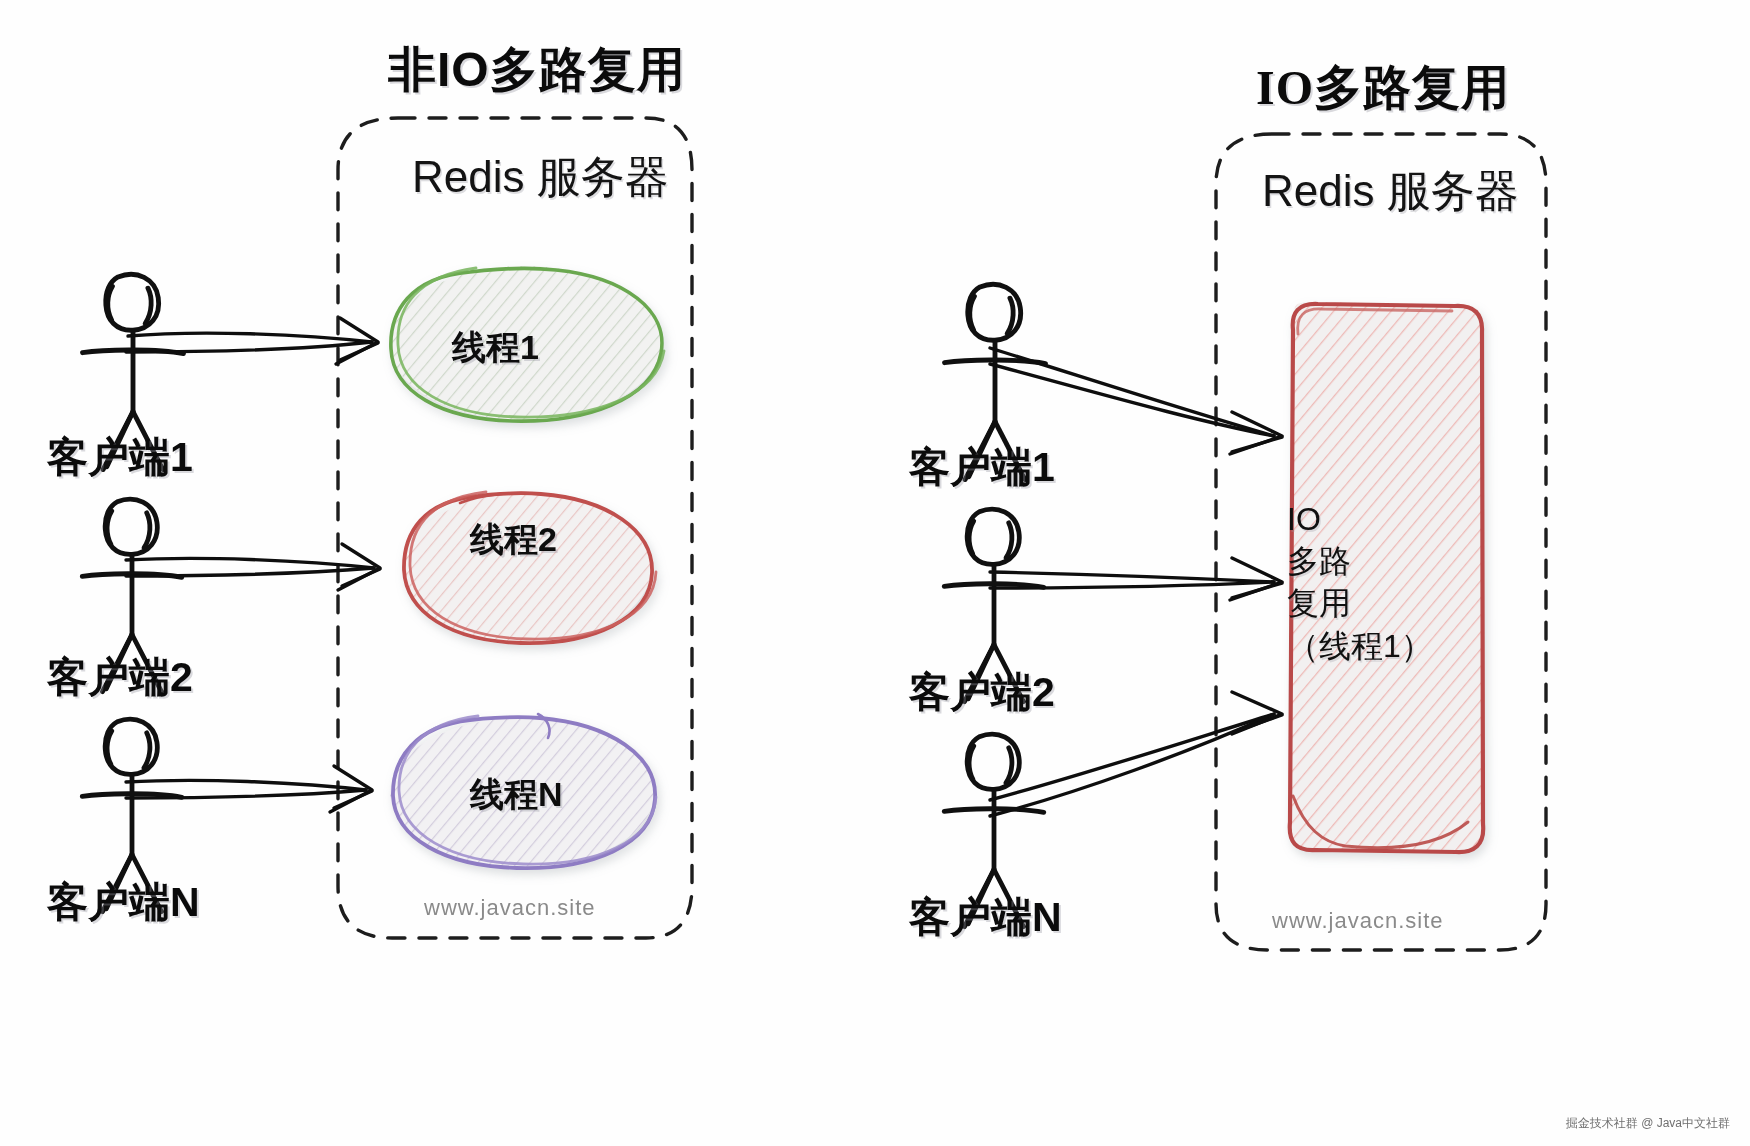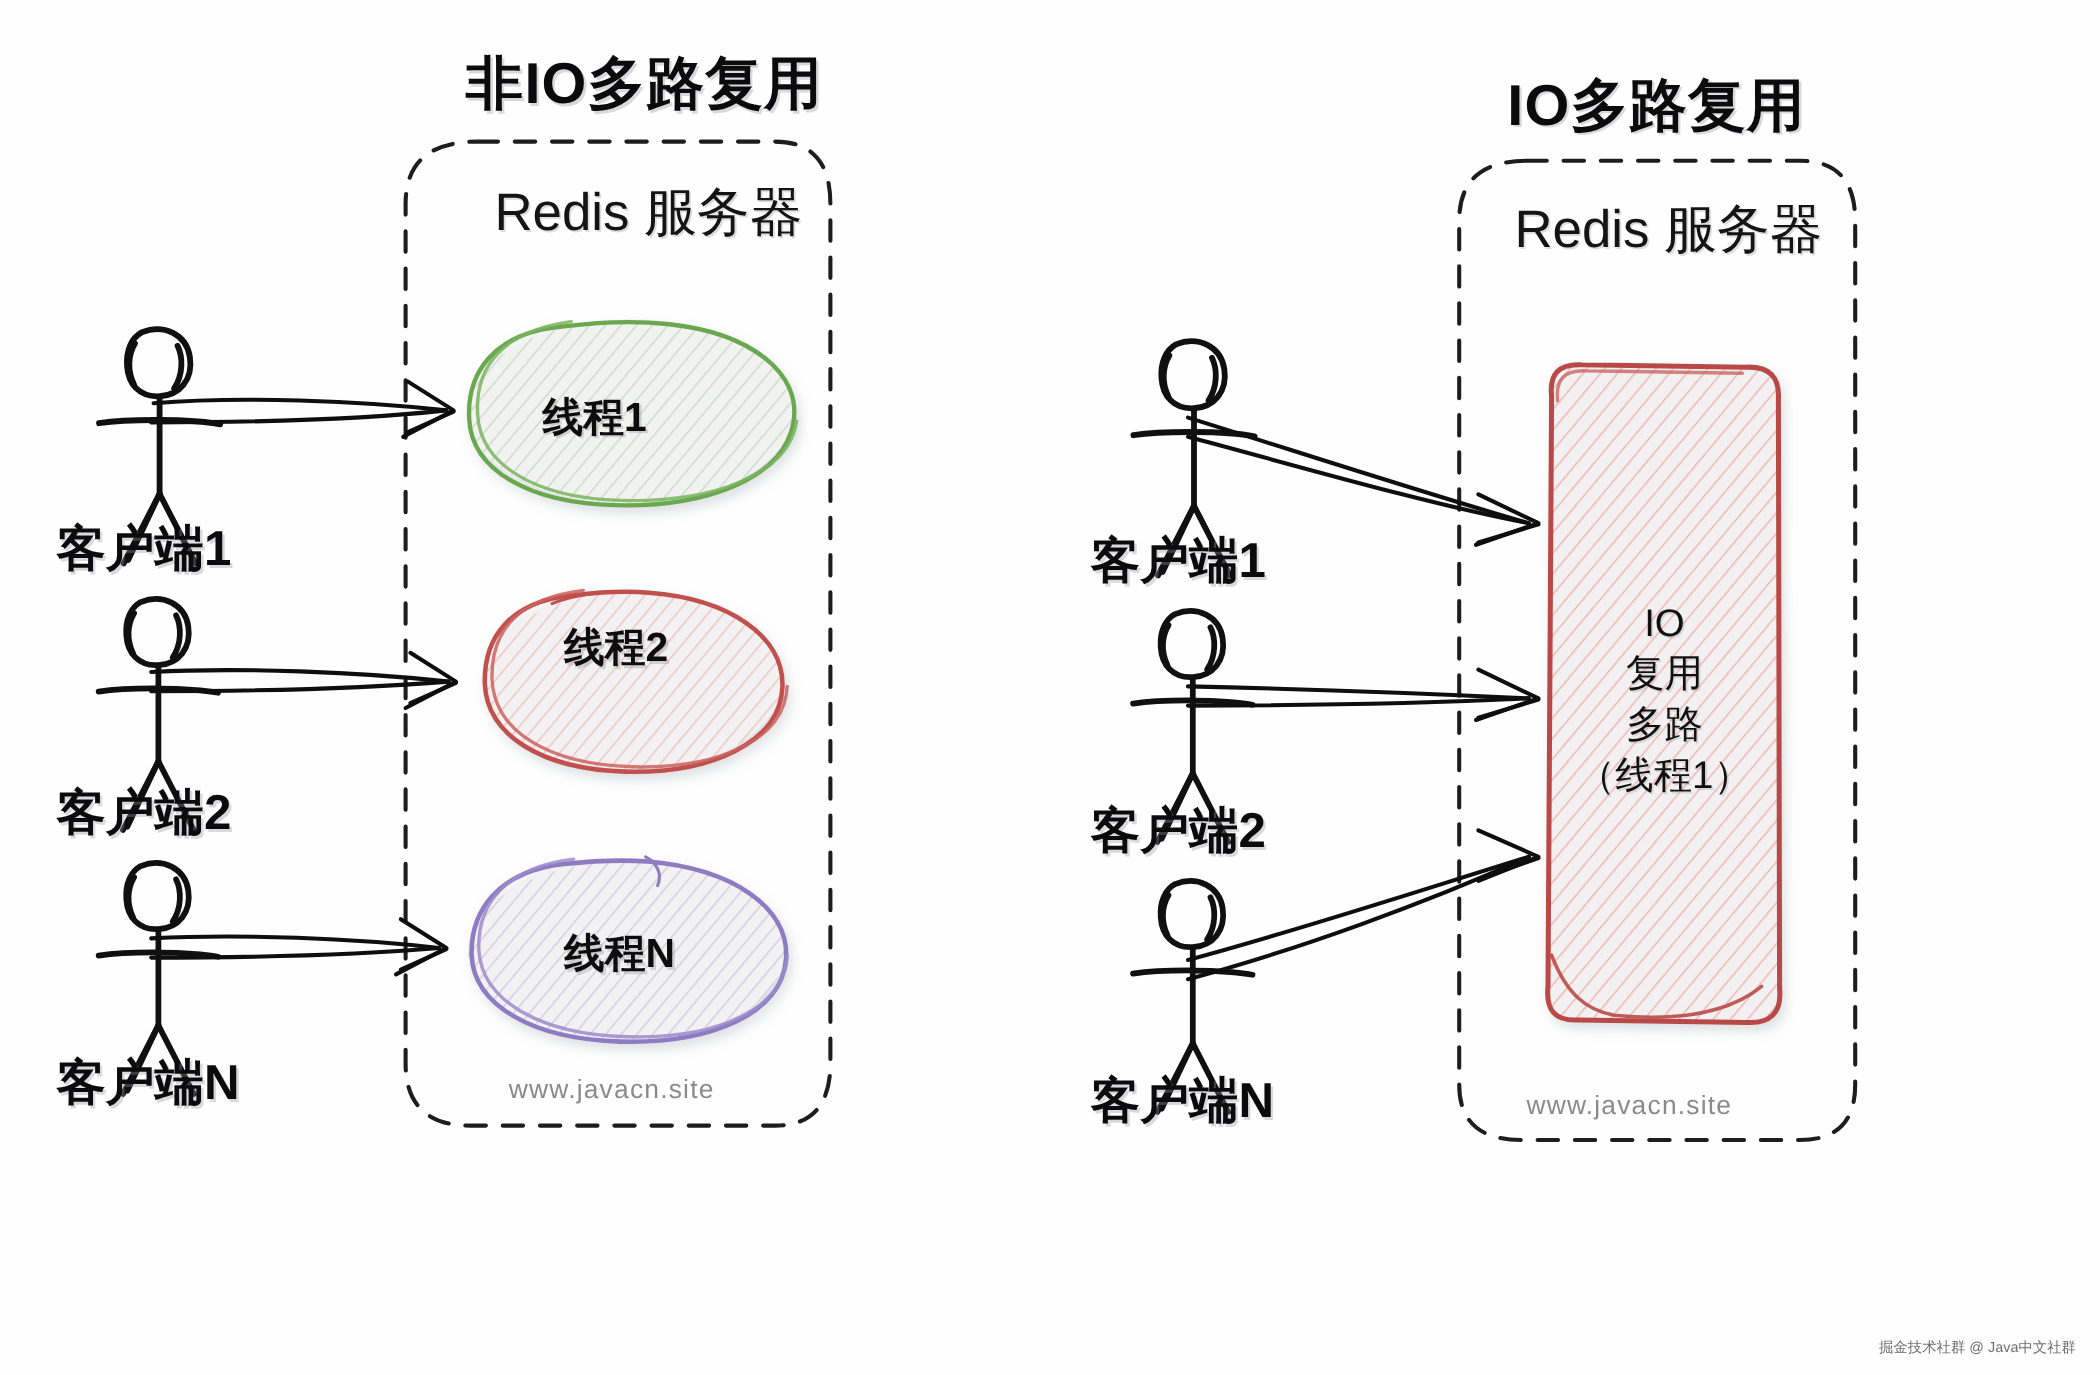--- a/index.html
+++ b/index.html
@@ -14,21 +14,21 @@
   .panel-title{
     position:absolute;
     font-weight:700;
     font-size:48px;
     letter-spacing:1px;
     color:#0b0b0b;
     white-space:nowrap;
     text-shadow:2px 2px 0 rgba(150,150,160,.35);
   }
   #title-left{left:388px;top:38px;}
-  #title-right{left:1256px;top:56px;}
+  #title-right{left:1256px;top:56px;font-family:Liberation Serif, serif;}
 
   .server-label{
     position:absolute;
     font-size:44px;
     font-weight:500;
     color:#141414;
     white-space:nowrap;
     text-shadow:1.5px 1.5px 0 rgba(160,160,170,.35);
   }
   #server-label-left{left:412px;top:148px;}
@@ -57,21 +57,20 @@
   #client-label-l0{left:47px;top:430px;}
   #client-label-l1{left:47px;top:650px;}
   #client-label-l2{left:47px;top:875px;}
   #client-label-r0{left:909px;top:440px;}
   #client-label-r1{left:909px;top:665px;}
   #client-label-r2{left:909px;top:890px;}
 
   .mux-text{
     position:absolute;
     left:1287px;top:498px;width:200px;
-    text-align:center;
     font-size:32px;
     font-weight:500;
     line-height:1.32;
     color:#101010;
     text-shadow:1.5px 1.5px 0 rgba(160,160,170,.3);
   }
   .mux-text span{display:block;white-space:nowrap;}
 
   .watermark{
     position:absolute;
@@ -243,22 +242,22 @@
   <div class="client-label" id="client-label-l0">客户端1</div>
   <div class="client-label" id="client-label-l1">客户端2</div>
   <div class="client-label" id="client-label-l2">客户端N</div>
 
   <div class="client-label" id="client-label-r0">客户端1</div>
   <div class="client-label" id="client-label-r1">客户端2</div>
   <div class="client-label" id="client-label-r2">客户端N</div>
 
   <div class="mux-text">
     <span>IO</span>
+    <span>多路</span>
     <span>复用</span>
-    <span>多路</span>
     <span>（线程1）</span>
   </div>
 
   <div class="watermark" id="watermark-left">www.javacn.site</div>
 
   <div class="watermark" id="watermark-right">www.javacn.site</div>
 
   <div class="credit">掘金技术社群 @ Java中文社群</div>
 
 </div>

